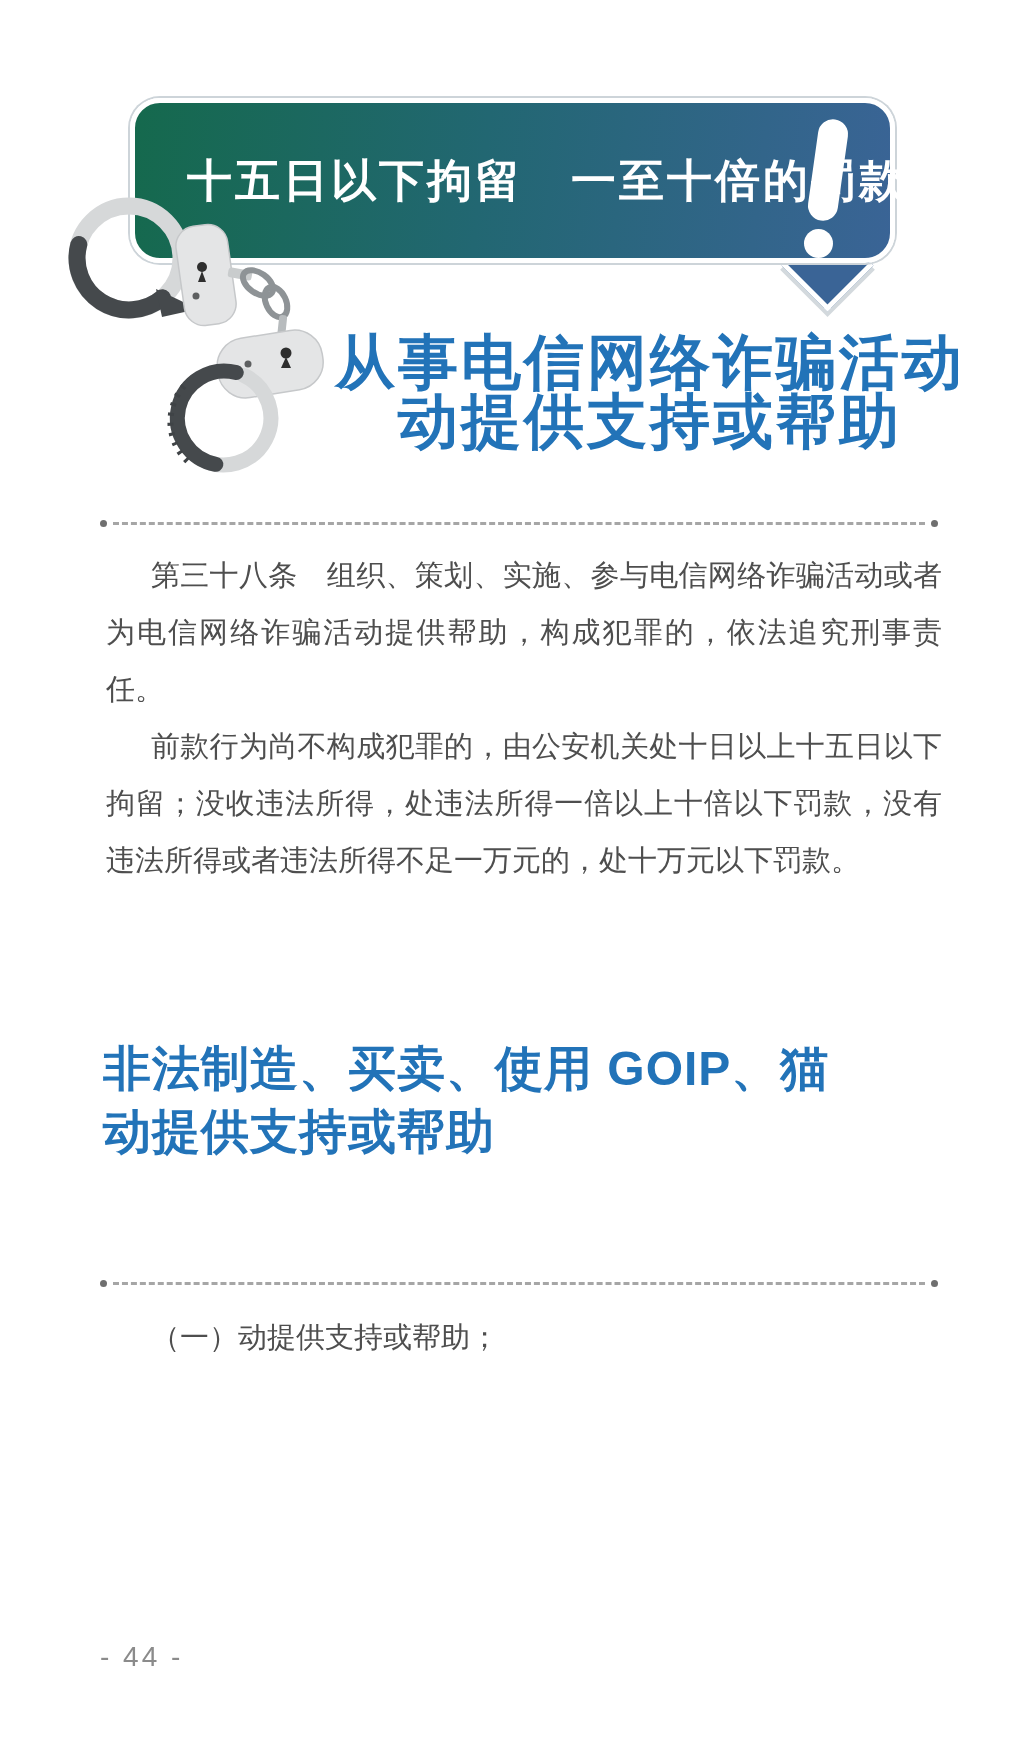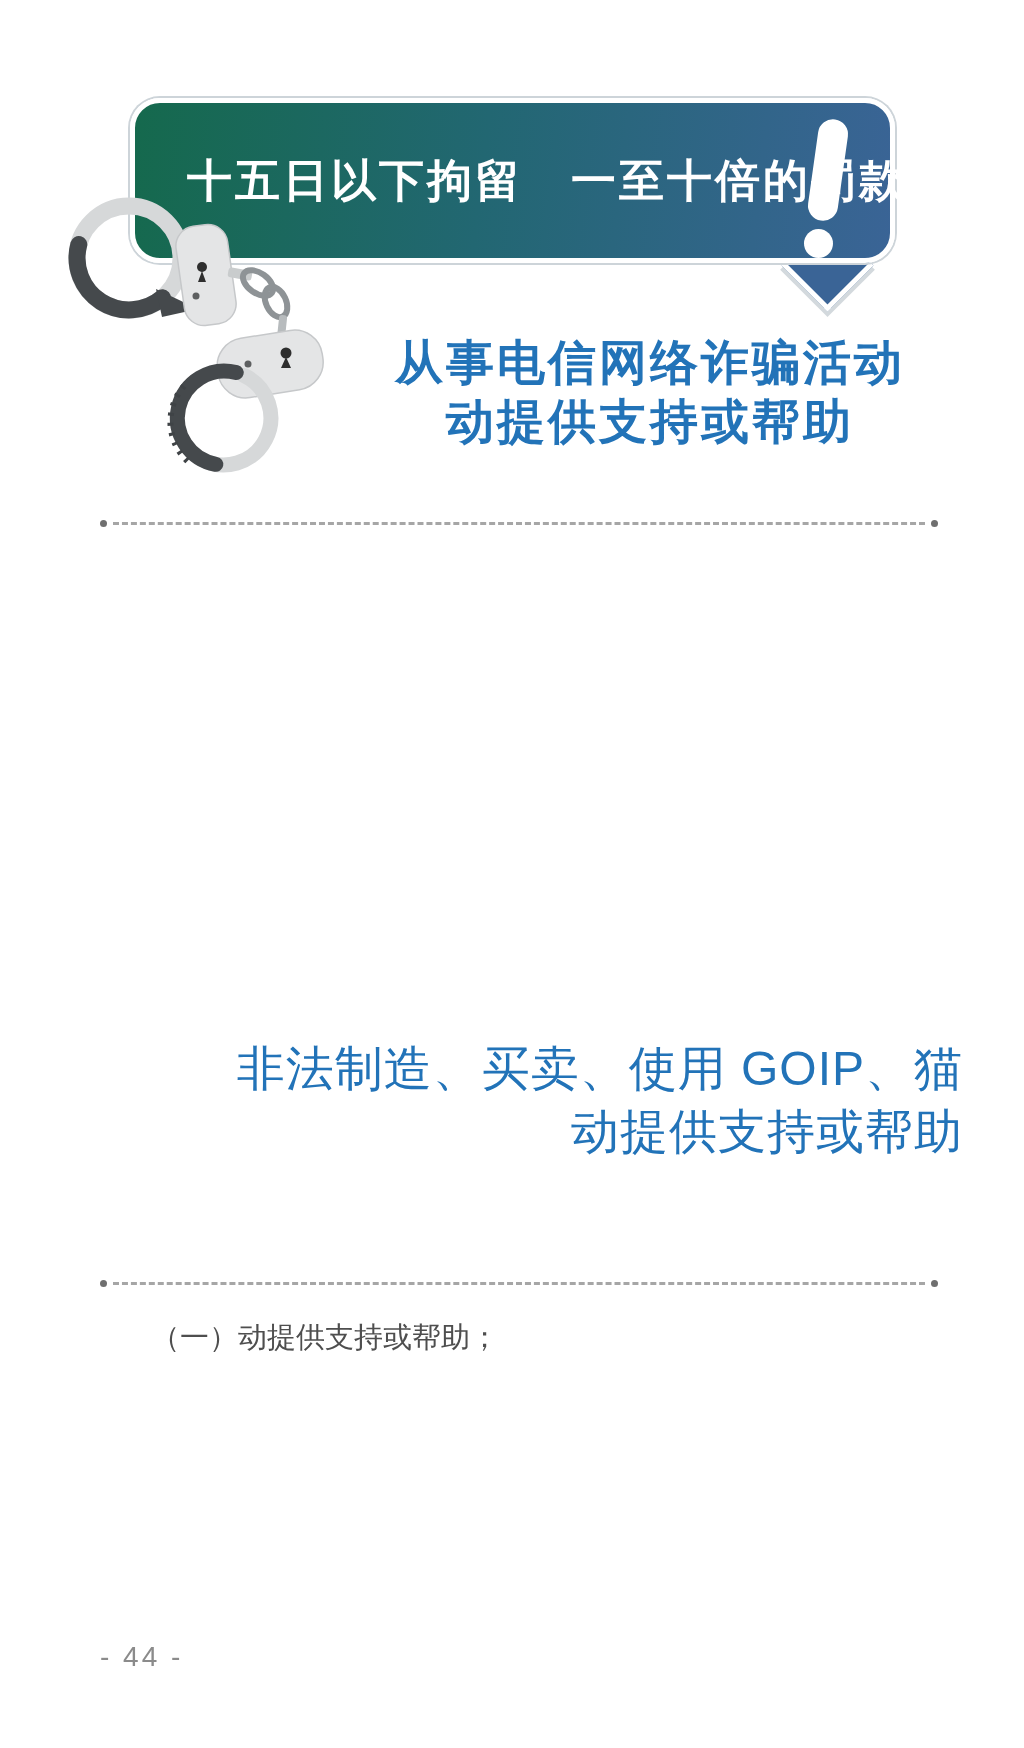--- a/index.html
+++ b/index.html
@@ -44,25 +44,25 @@
   }
   .excl-dot{
     position:absolute;left:669px;top:126px;width:29px;height:29px;border-radius:50%;
     background:#fff;
   }
   
   .handcuffs{position:absolute;left:52px;top:183px;z-index:3;}
   
   .title1{
     position:absolute;left:320px;top:333px;width:660px;text-align:center;
-    color:var(--accent-blue);font-size:48px;font-weight:bold;line-height:59px;letter-spacing:3px;
+    color:var(--accent-blue);font-size:60px;font-weight:bold;line-height:59px;letter-spacing:3px;
   }
   .title2{
     position:absolute;left:103px;top:1037px;width:860px;
-    color:var(--accent-blue);font-size:48px;font-weight:normal;line-height:63px;letter-spacing:1px;text-align:right;
+    color:var(--accent-blue);font-size:48px;font-weight:bold;line-height:63px;letter-spacing:1px;
   }
   
   .divider{
     position:absolute;left:100px;width:838px;height:8px;
     display:flex;align-items:center;gap:6px;
   }
   .divider .dot{width:7px;height:7px;border-radius:50%;background:#6f6f6f;flex:0 0 auto;}
   .divider .dash{flex:1;border-top:3px dashed var(--divider-gray);height:0;}
   .divider.d1{top:519px;}
   .divider.d2{top:1279px;}
@@ -130,20 +130,24 @@
     <div>从事电信网络诈骗活动</div>
     <div>动提供支持或帮助</div>
   </div>
 
   <div class="divider d1">
     <span class="dot"></span>
     <span class="dash"></span>
     <span class="dot"></span>
   </div>
 
+  <div class="body-block b1">
+    <p>第三十八条　组织、策划、实施、参与电信网络诈骗活动或者为电信网络诈骗活动提供帮助，构成犯罪的，依法追究刑事责任。</p>
+    <p>前款行为尚不构成犯罪的，由公安机关处十日以上十五日以下拘留；没收违法所得，处违法所得一倍以上十倍以下罚款，没有违法所得或者违法所得不足一万元的，处十万元以下罚款。</p>
+  </div>
 
   <div class="title2">
     <div>非法制造、买卖、使用 GOIP、猫</div>
     <div>动提供支持或帮助</div>
   </div>
 
   <div class="divider d2">
     <span class="dot"></span>
     <span class="dash"></span>
     <span class="dot"></span>

